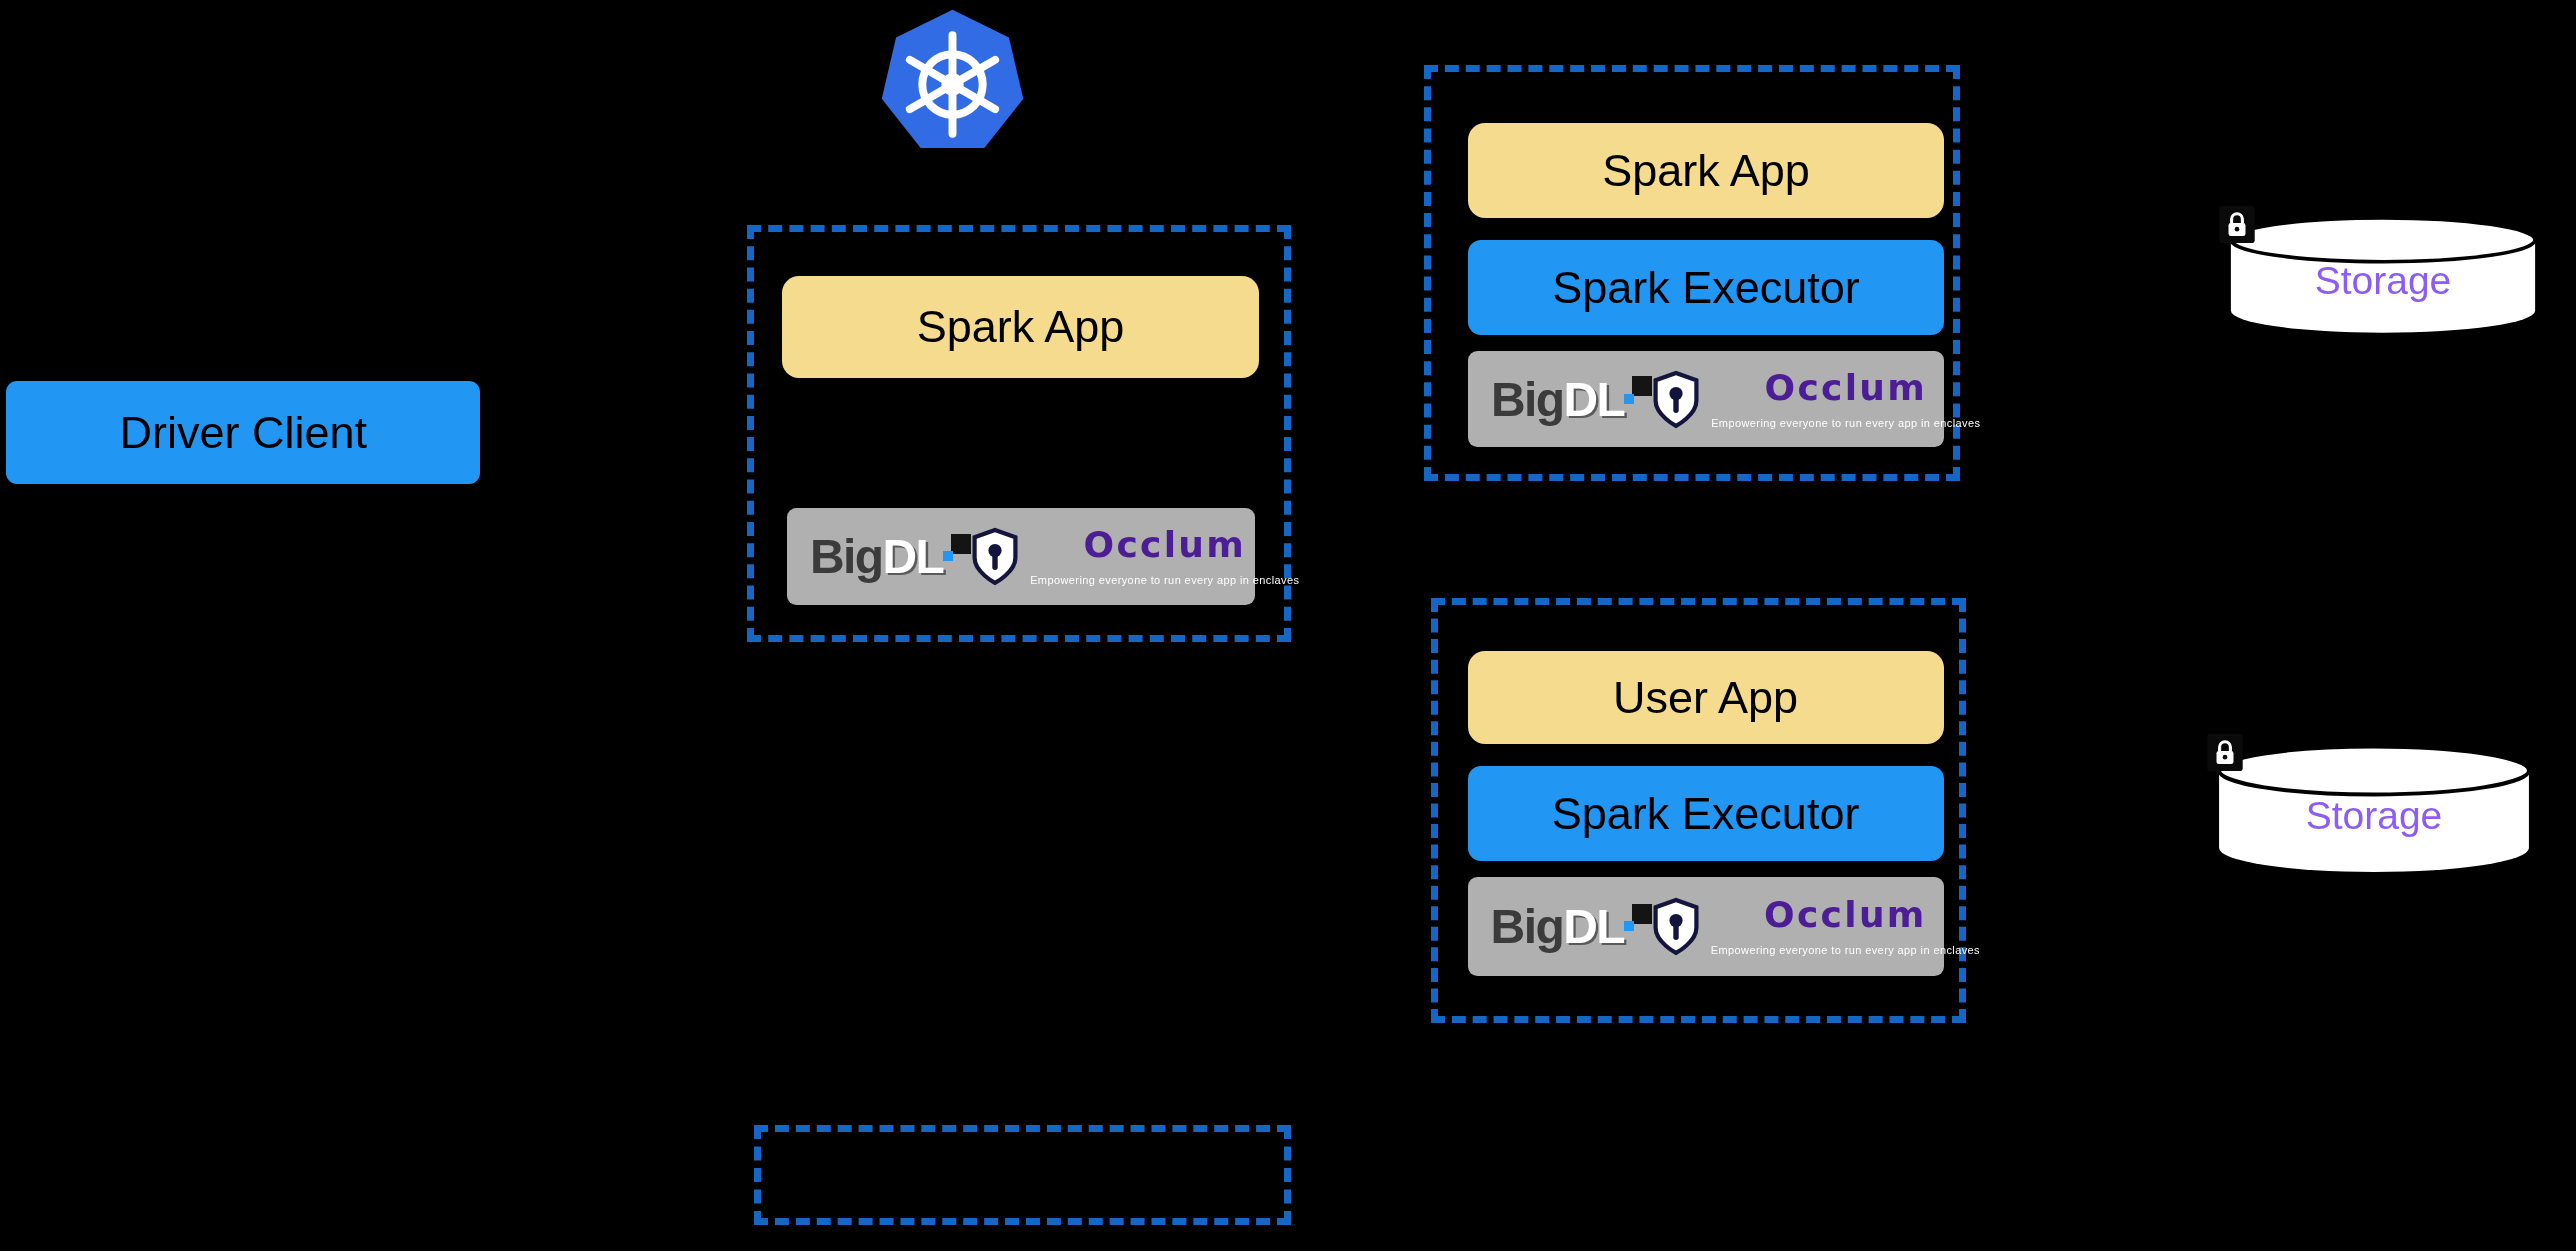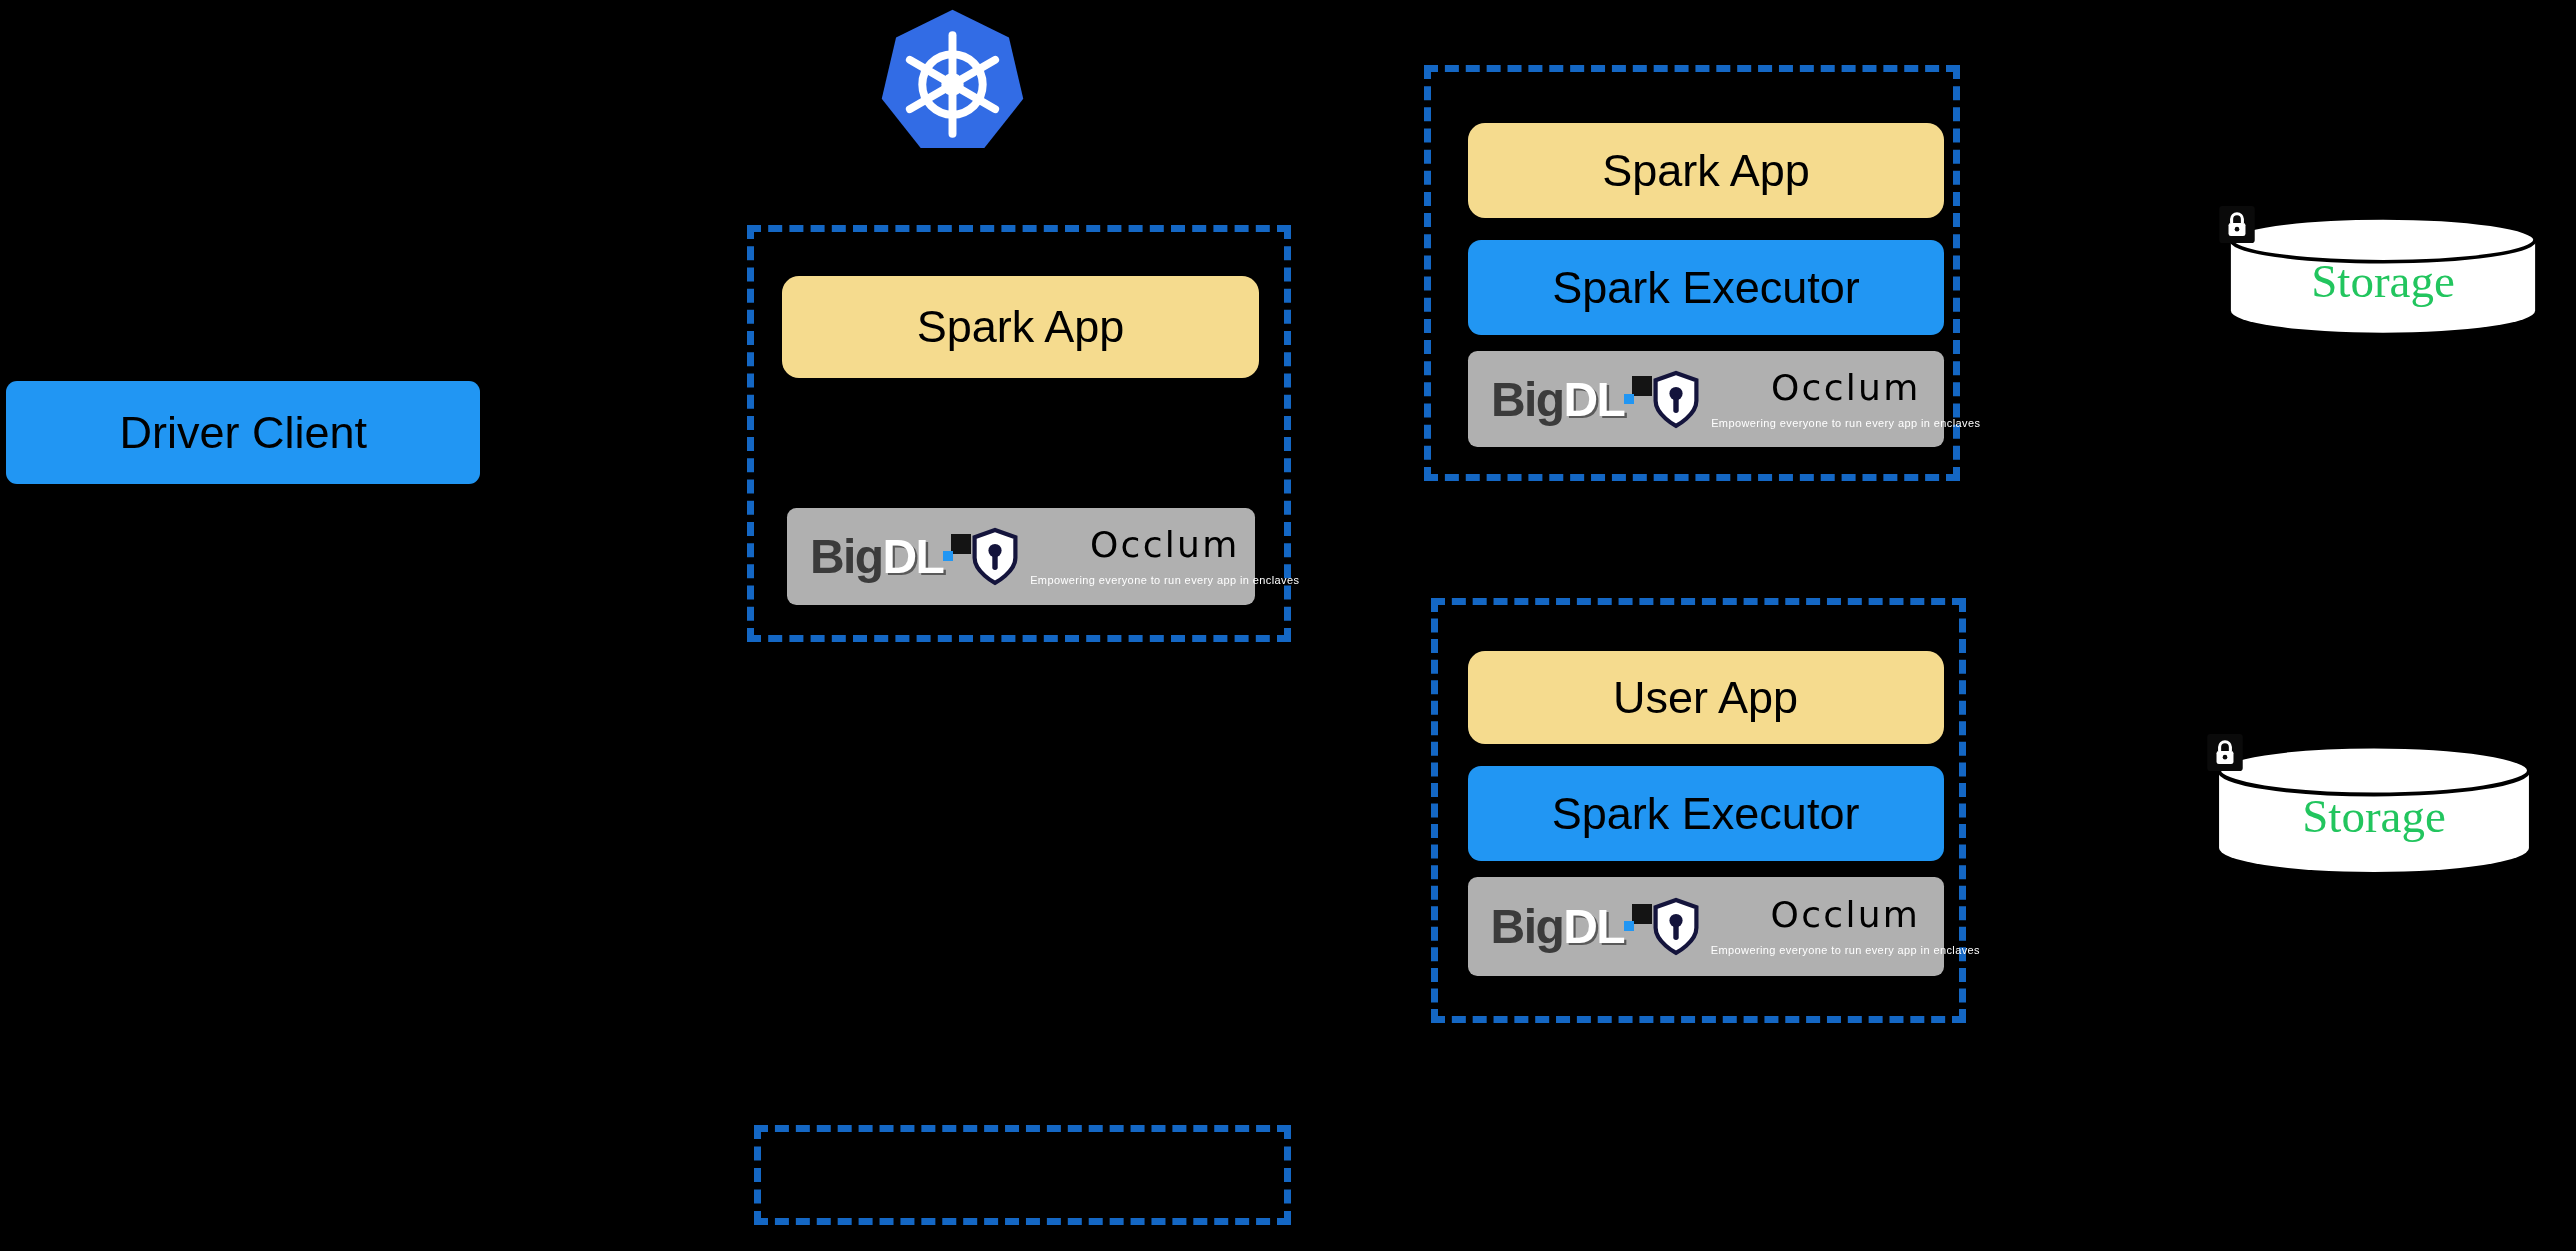--- a/index.html
+++ b/index.html
@@ -50,33 +50,33 @@
   }
   .bigdl-square::after {
     content: ""; position: absolute; left: -7.8px; bottom: -7.8px;
     width: 10px; height: 10px; background: #2196F3;
   }
   .occlum { display: flex; align-items: center; gap: 11px; }
   .occlum-shield { width: 48px; height: 59px; }
   .occlum-texts { display: flex; flex-direction: column; align-items: center; }
   .occlum-word {
     font-family: "DejaVu Sans", sans-serif;
-    font-weight: 400; font-size: 36px; color: #000000; letter-spacing: 2.3px;
+    font-weight: 700; font-size: 36px; color: #4c1d95; letter-spacing: 2.3px;
     line-height: 1;
   }
   .occlum-tag {
     font-size: 11px; color: #ffffff; white-space: nowrap; margin-top: 11px;
     letter-spacing: 0.4px;
   }
   .storage { position: absolute; }
   .storage svg.cyl { position: absolute; left: 0; top: 0; width: 100%; height: 100%; }
   .storage-label {
     position: absolute; width: 100%; text-align: center;
     top: 54%; transform: translateY(-50%);
-    font-size: 47px; color: #22c55e; font-family: Liberation Serif, serif;
+    font-size: 39px; color: #8b5cf6;
   }
   .lock-badge { position: absolute; width: 36px; height: 37px; left: -1.6px; top: -6.2px; }
   .k8s-logo { position: absolute; }
   .legend-box { position: absolute; border: 7px dashed #1467C4; }
 </style>
 </head>
 <body>
 
 <div class="canvas">
 

